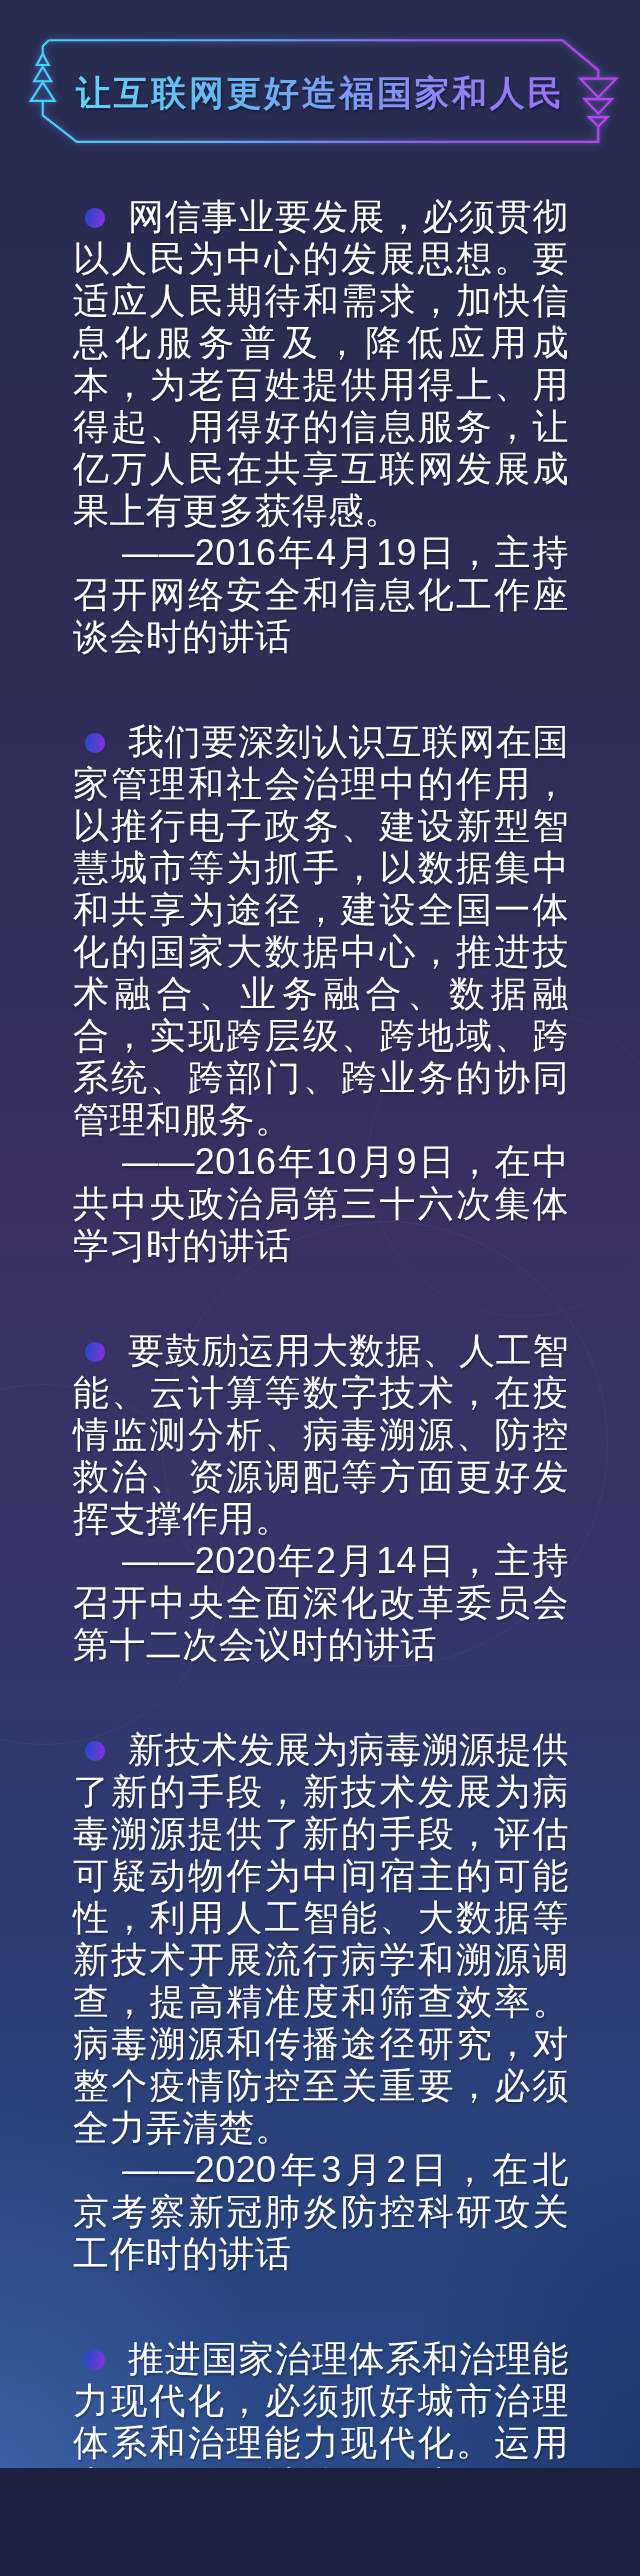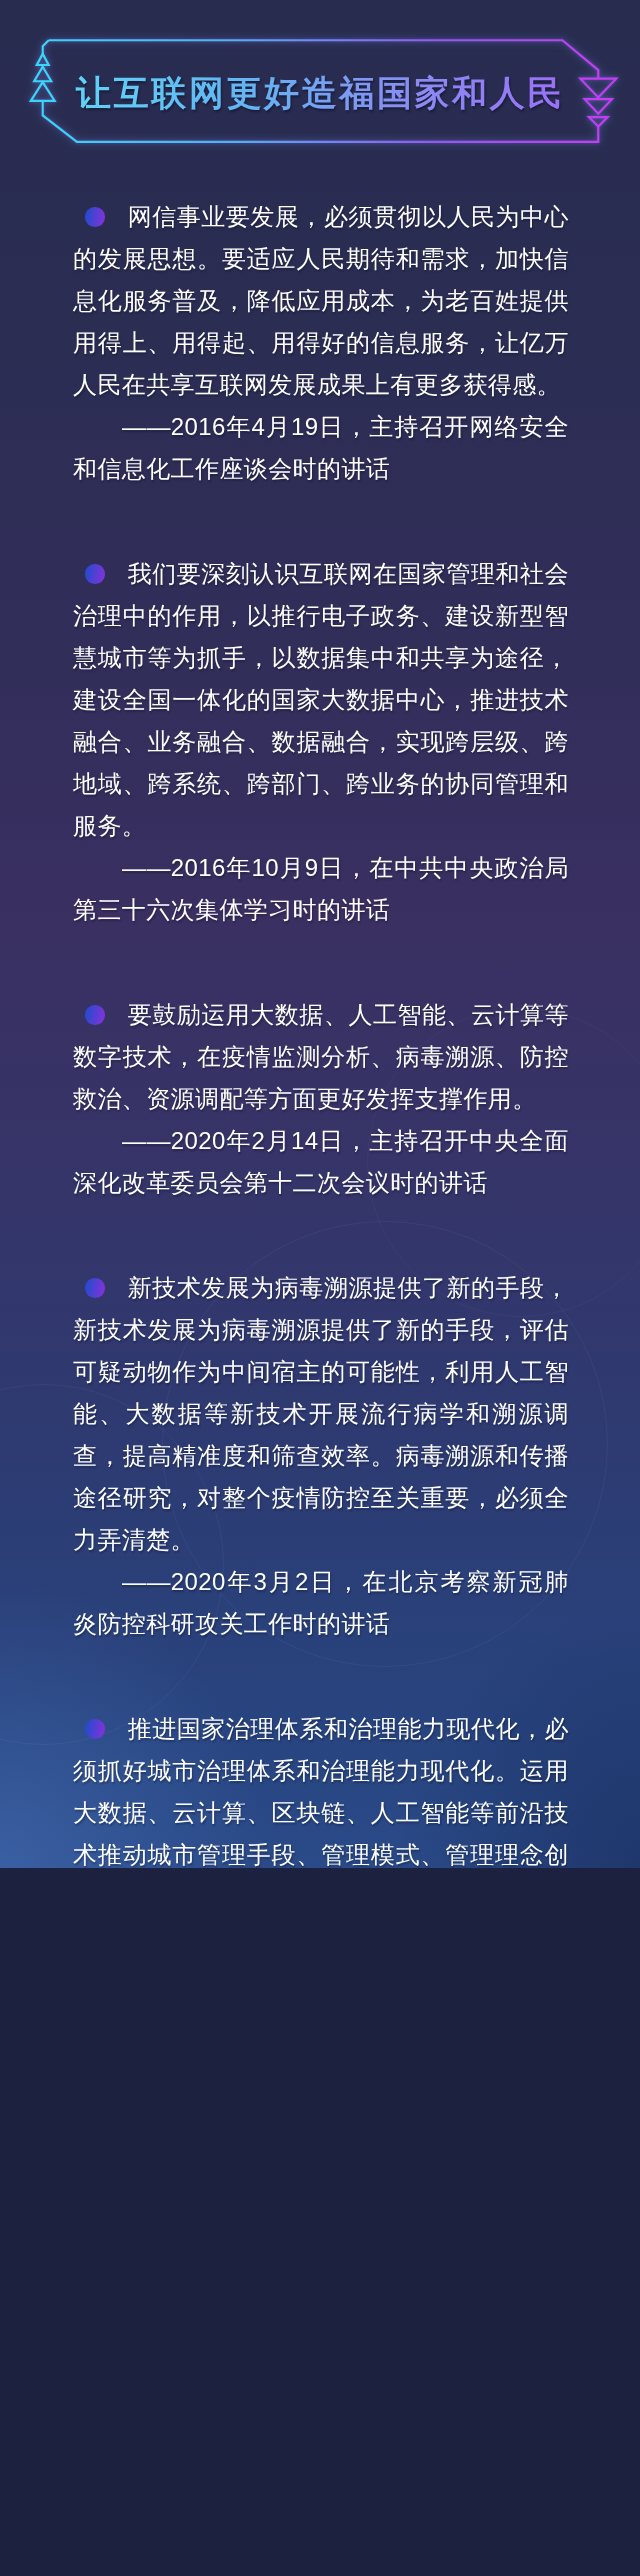--- a/index.html
+++ b/index.html
@@ -1,18 +1,18 @@
 <!DOCTYPE html>
 <html style="font-size:13.7px"><head>
 <meta charset="utf-8">
 <style>
   html,body{margin:0;padding:0;background:#1d2140;}
   .page{
     position:relative;
-    width:641px;height:1868px;
+    width:641px;height:2468px;
     margin:0 auto;
     overflow:hidden;
     font-family:"Liberation Sans","DejaVu Sans",sans-serif;
     background:
       radial-gradient(60% 22% at 0% 100%, rgba(95,145,225,0.30), rgba(95,145,225,0) 70%),
       radial-gradient(55% 20% at 100% 100%, rgba(10,20,55,0.35), rgba(10,20,55,0) 70%),
       linear-gradient(180deg,
         #282c4f 0%,
         #2b2d53 18%,
         #322e5a 36%,
@@ -50,21 +50,21 @@
 
   
   .content{
     position:absolute;left:73px;top:196px;width:496px;
     color:#ffffff;
   }
   .section{margin:0;}
   .section + .section{margin-top:63px;}
   .quote,.attribution{
     margin:0;
-    font-size:24px;
+    font-size:36px;
     line-height:42px;
     text-align:justify;
     letter-spacing:0.4px;
     text-shadow:0.9px 1.7px 1.7px rgba(10,15,40,0.35);
   }
   .attribution{text-indent:49px;}
   .bullet{
     display:inline-block;
     width:19.6px;height:19.6px;border-radius:50%;
     background:linear-gradient(100deg,#2b49cf 15%,#7a35d8 85%);

